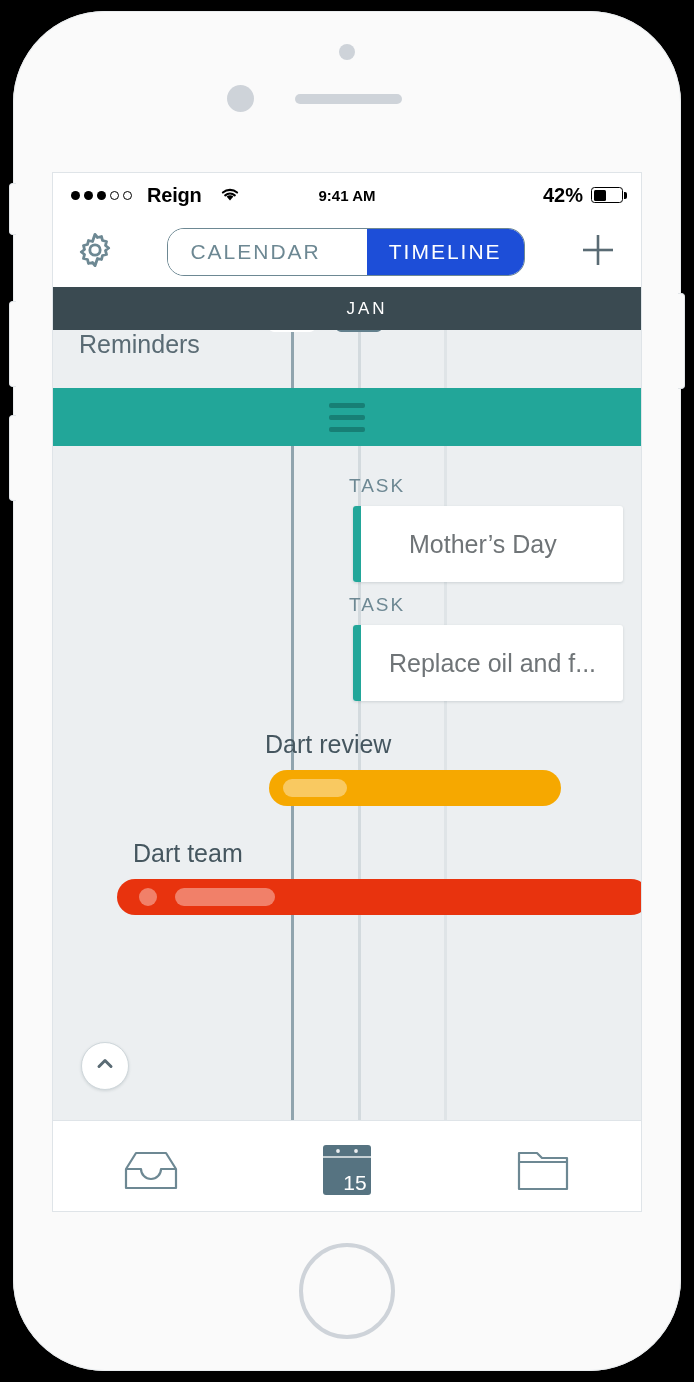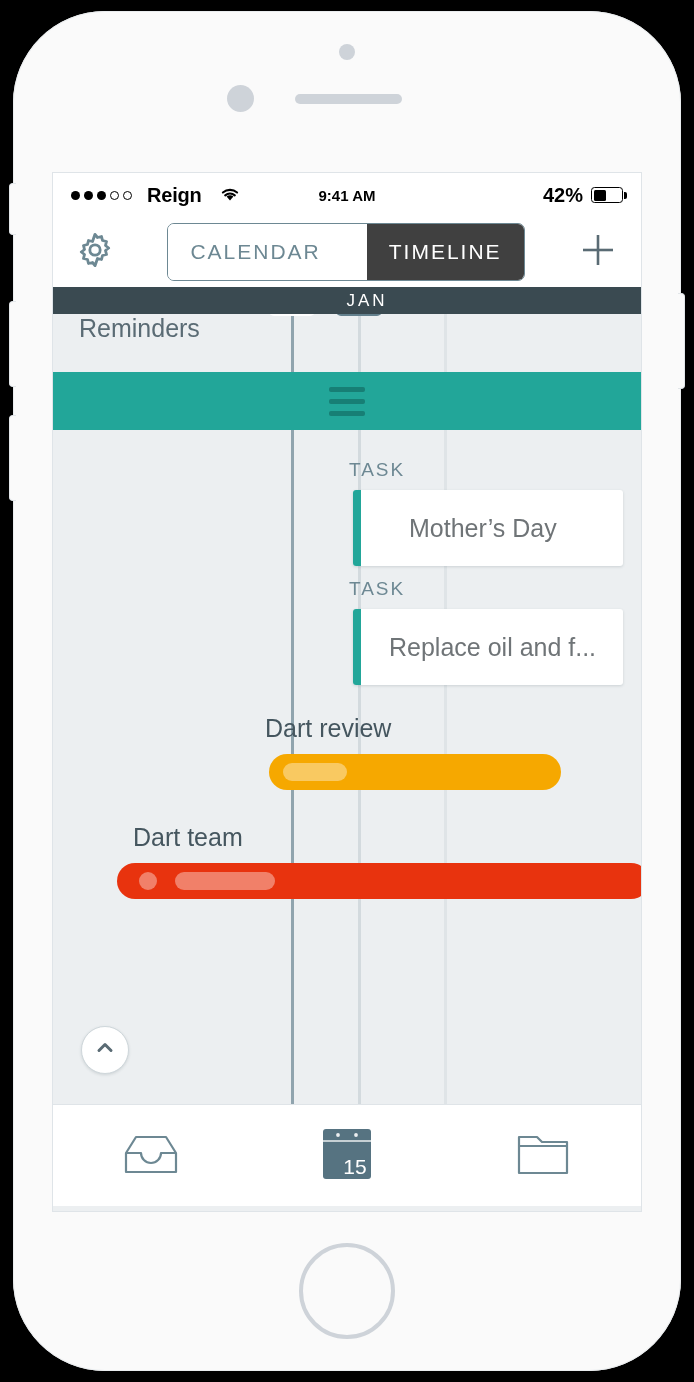--- a/index.html
+++ b/index.html
@@ -94,34 +94,34 @@
 
   
   #toolbar {
     height: 70px; background: #ffffff;
     display: flex; align-items: center; justify-content: space-between;
     padding: 0 22px;
   }
   #settings-button, #add-button { cursor: pointer; display:flex; align-items:center; justify-content:center; }
 
   #view-segmented-control {
-    display: flex; border-radius: 7px; overflow: hidden;
-    border: 1.5px solid #6d8893; height: 58px;
+    display: flex; border-radius: 17px; overflow: hidden;
+    border: 1.5px solid #6d8893; height: 48px;
   }
   .segment {
     display: flex; align-items: center; justify-content: center;
     padding: 0 22px; font-size: 21px; letter-spacing: 2px;
     cursor: pointer; user-select: none;
   }
   .segment.inactive { background: #ffffff; color: #6d8893; }
-  .segment.active   { background: #404040; color: #ffffff; margin-left: 24px; }
+  .segment.active   { background: #1d4ed8; color: #ffffff; margin-left: 24px; }
 
   
   #timeline-date-header {
-    position: relative; height: 27px; background: #3a4a51;
+    position: relative; height: 43px; background: #3a4a51;
     display: flex; align-items: center; justify-content: center;
   }
   #month-label { color: #fff; font-size: 17px; letter-spacing: 3px; margin-left: 40px; }
 
   
   #timeline-body {
     position: relative;
     height: 790px;
     background: #eceff1;
     overflow: hidden;

